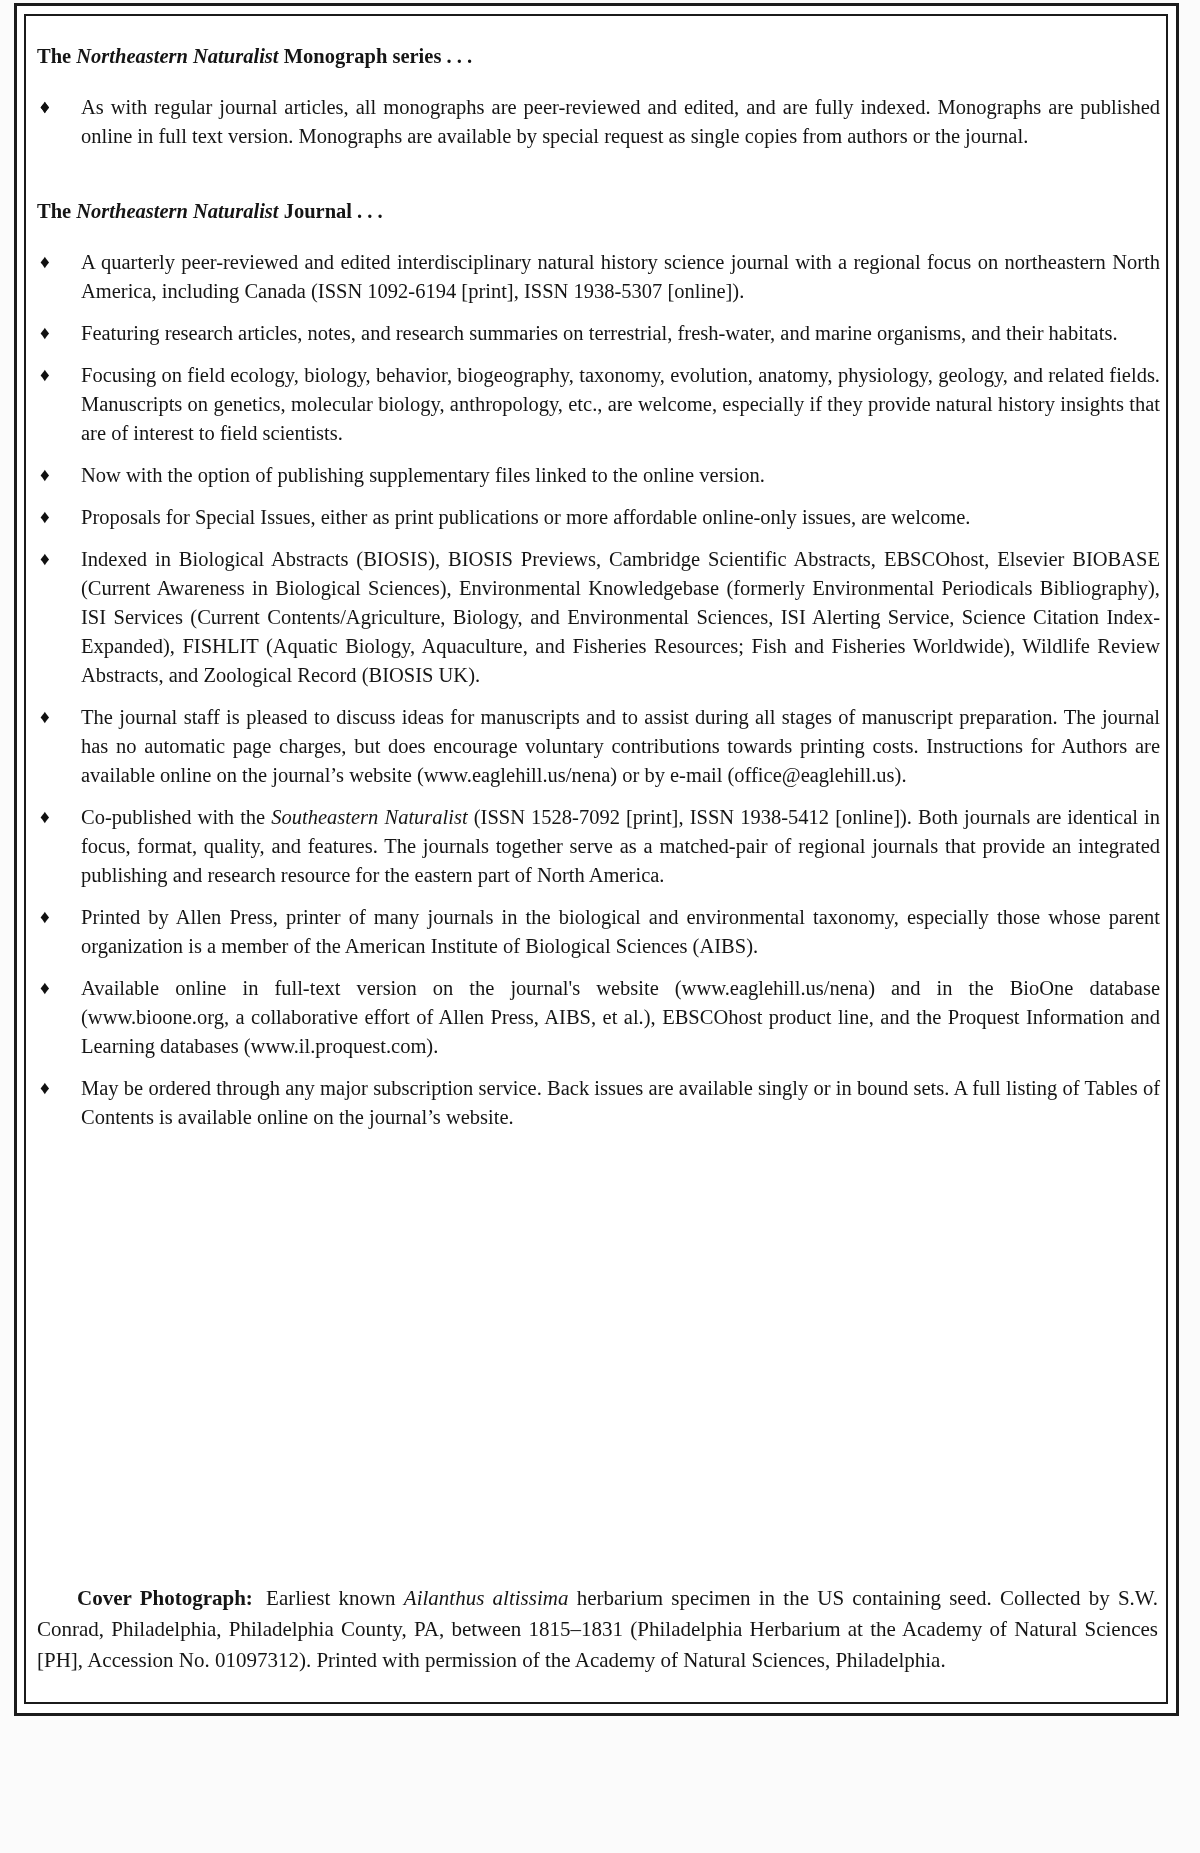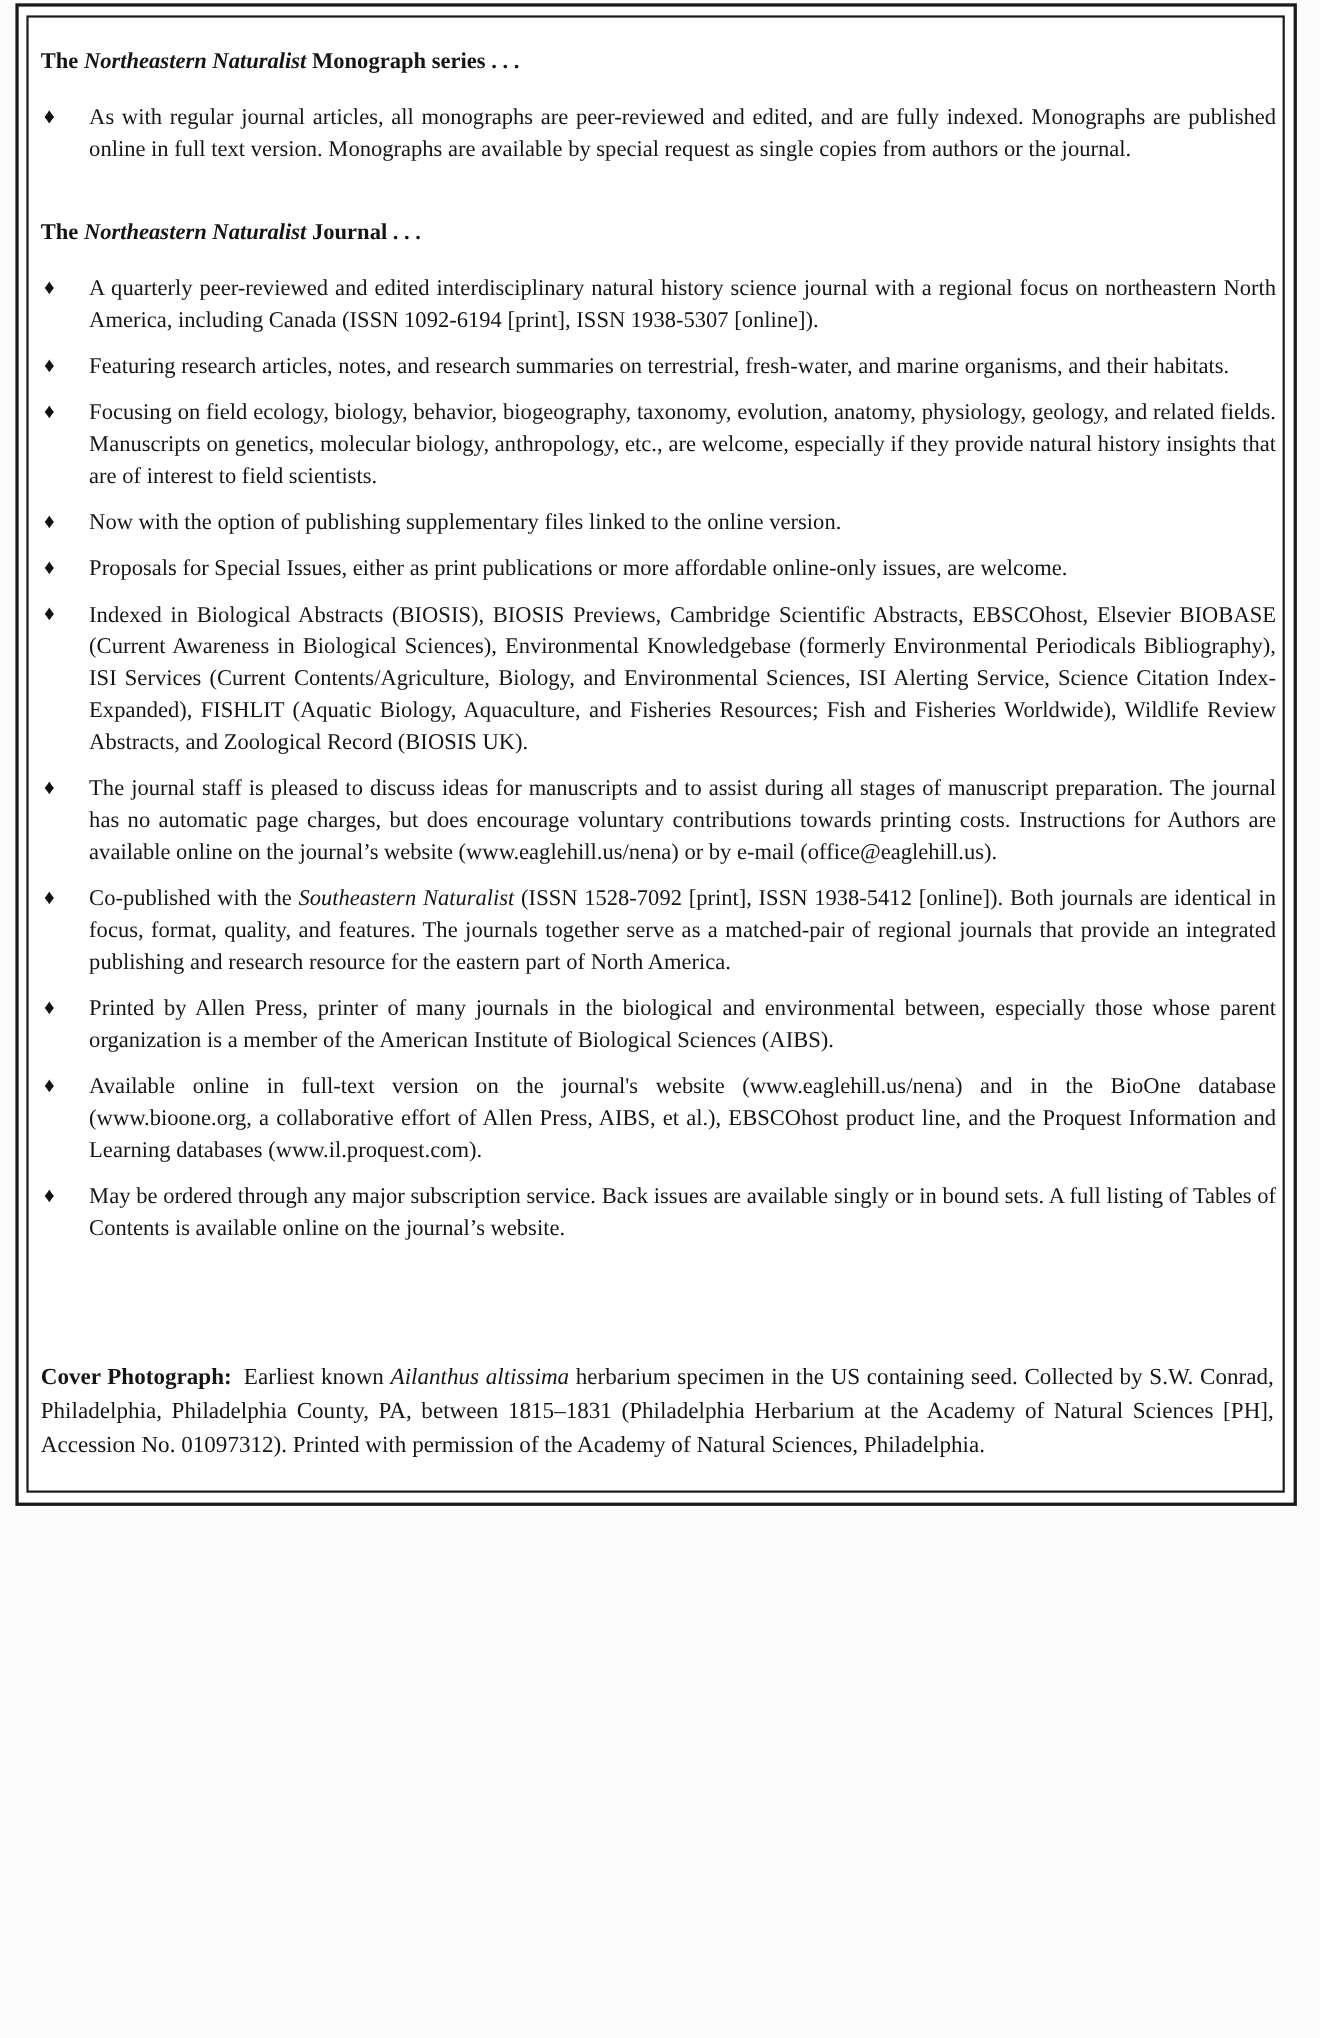--- a/index.html
+++ b/index.html
@@ -13,21 +13,21 @@
     position: relative;
     overflow: hidden;
     font-family: "Liberation Serif", "DejaVu Serif", serif;
     color: #151515;
   }
   .outer-frame {
     position: absolute;
     left: 14px;
     top: 3px;
     width: 1165px;
-    height: 1366px;
+    height: 1713px;
     border: 3px solid #1b1b1b;
     box-sizing: border-box;
     background: #ffffff;
   }
   .inner-frame {
     position: absolute;
     left: 7px;
     top: 8px;
     right: 8px;
     bottom: 9px;
@@ -65,21 +65,21 @@
   }
   .cover-note {
     position: absolute;
     left: 11px;
     right: 8px;
     bottom: 26px;
     font-size: 21px;
     line-height: 31px;
     text-align: justify;
   }
-  .cover-label { font-weight: 700; margin-right: 5px; }
+  .cover-label { font-weight: 700; margin-right: 5px; margin-left: 40px; }
   .species { font-style: italic; margin-top: 40px; }
 </style>
 </head>
 <body>
 
 <div class="outer-frame">
   <div class="inner-frame">
 
     <section class="section">
       <h2 class="section-title"><span>The </span><em class="jname">Northeastern Naturalist</em><span> Monograph series . . .</span></h2>
@@ -124,21 +124,21 @@
         <li>
           <span class="bullet">♦</span>
           <span>The journal staff is pleased to discuss ideas for manuscripts and to assist during all stages of manuscript preparation. The journal has no automatic page charges, but does encourage voluntary contributions towards printing costs. Instructions for Authors are available online on the journal’s website (www.eaglehill.us/nena) or by e-mail (office@eaglehill.us).</span>
         </li>
         <li>
           <span class="bullet">♦</span>
           <span>Co-published with the </span><em class="jname">Southeastern Naturalist</em><span> (ISSN 1528-7092 [print], ISSN 1938-5412 [online]). Both journals are identical in focus, format, quality, and features. The journals together serve as a matched-pair of regional journals that provide an integrated publishing and research resource for the eastern part of North America.</span>
         </li>
         <li>
           <span class="bullet">♦</span>
-          <span>Printed by Allen Press, printer of many journals in the biological and environmental between, especially those whose parent organization is a member of the American Institute of Biological Sciences (AIBS).</span>
+          <span>Printed by Allen Press, printer of many journals in the biological and environmental taxonomy, especially those whose parent organization is a member of the American Institute of Biological Sciences (AIBS).</span>
         </li>
         <li>
           <span class="bullet">♦</span>
           <span>Available online in full-text version on the journal's website (www.eaglehill.us/nena) and in the BioOne database (www.bioone.org, a collaborative effort of Allen Press, AIBS, et al.), EBSCOhost product line, and the Proquest Information and Learning databases (www.il.proquest.com).</span>
         </li>
         <li>
           <span class="bullet">♦</span>
           <span>May be ordered through any major subscription service. Back issues are available singly or in bound sets. A full listing of Tables of Contents is available online on the journal’s website.</span>
         </li>
       </ul>

